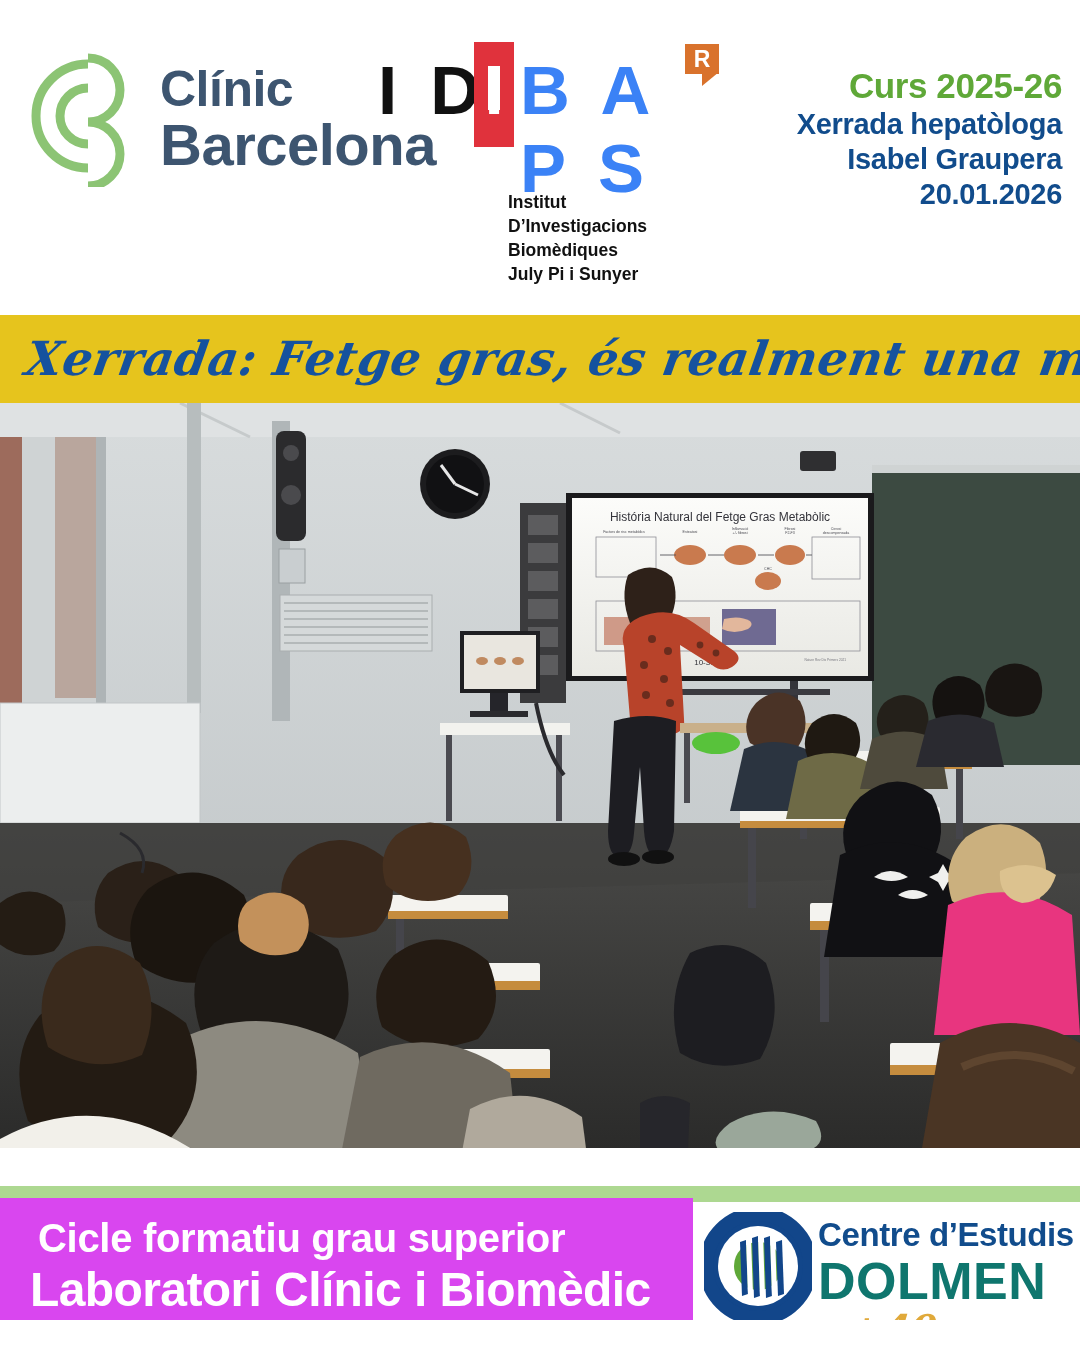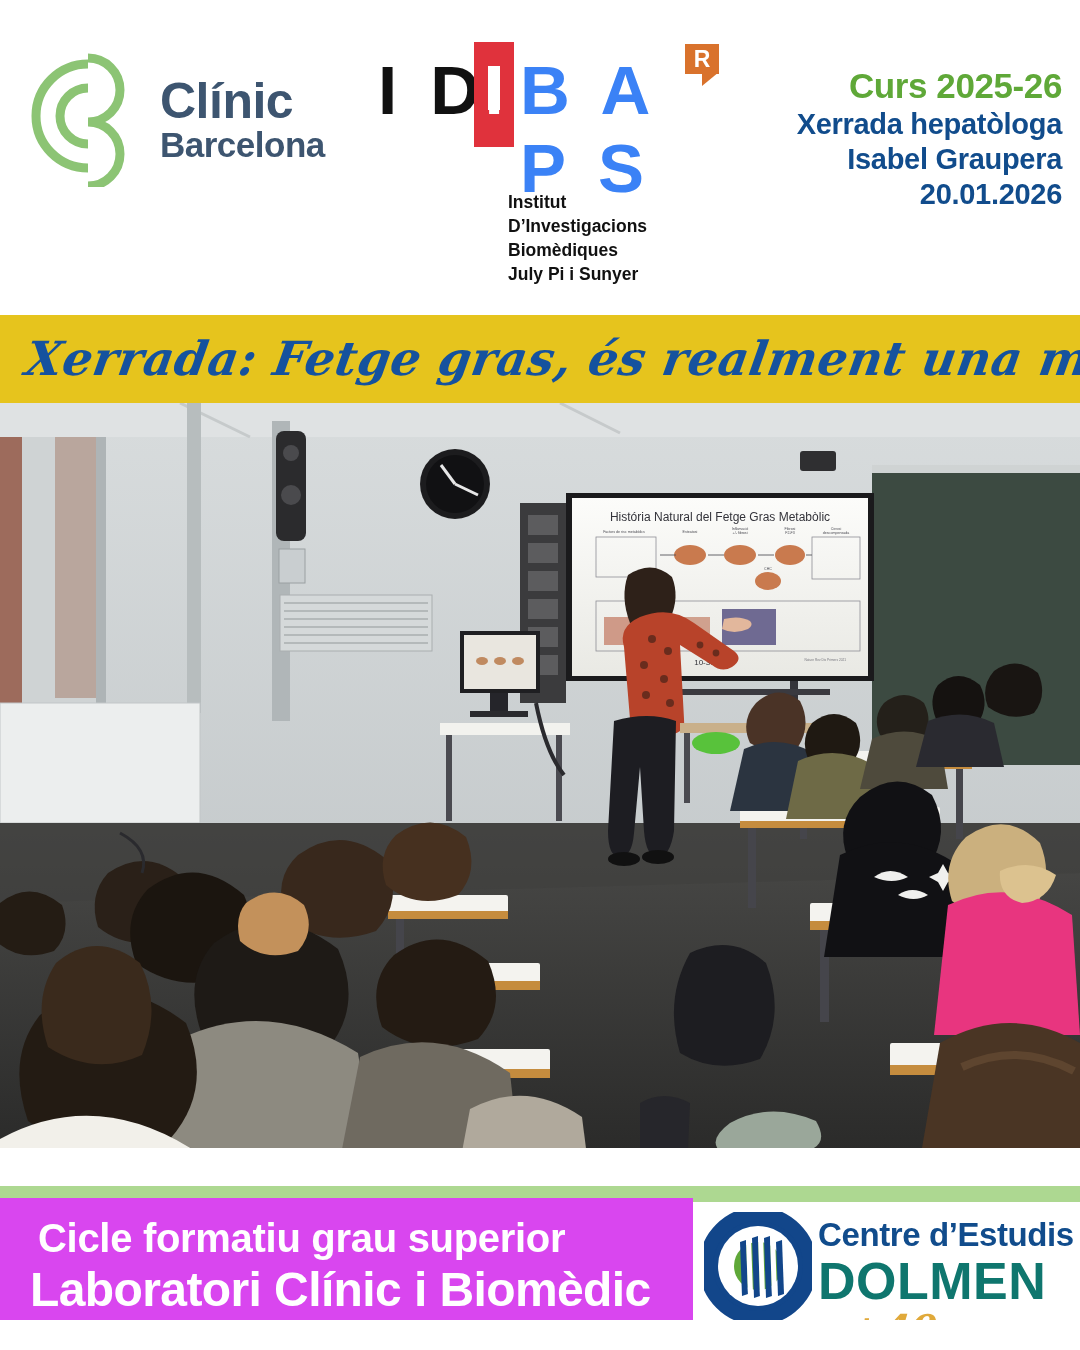--- a/index.html
+++ b/index.html
@@ -7,21 +7,21 @@
   .poster{position:relative;width:1080px;height:1320px;background:#ffffff;overflow:hidden;}
 
   
   .header{position:absolute;left:0;top:0;width:1080px;height:315px;background:#fff;}
 
   
   .clinic-logo{position:absolute;left:26px;top:52px;display:flex;align-items:center;}
   .clinic-mark{width:118px;height:135px;flex:0 0 auto;}
   .clinic-words{margin-left:16px;color:#3D5570;font-weight:700;letter-spacing:-0.5px;line-height:1.02;}
   .clinic-words .l1{font-size:50px;}
-  .clinic-words .l2{font-size:35px;}
+  .clinic-words .l2{font-size:58px;}
 
   
   .idibaps{position:absolute;left:378px;top:52px;width:350px;}
   .idibaps-row{position:relative;height:78px;}
   .idi-txt{position:absolute;left:0;top:0;font-size:69px;font-weight:800;color:#111;letter-spacing:7px;line-height:78px;}
   .idi-redbar{position:absolute;left:96px;top:-10px;width:40px;height:105px;background:#E0323C;}
   .idi-redbar:after{content:"";position:absolute;left:14px;top:24px;width:12px;height:44px;background:#fff;}
   .idi-i2{position:absolute;left:96px;top:0;width:40px;text-align:center;font-size:69px;font-weight:800;color:#fff;line-height:78px;z-index:3;}
   .idi-rest{position:absolute;left:142px;top:0;font-size:69px;font-weight:800;color:#3b82f6;letter-spacing:7px;line-height:78px;}
   .idi-rmark{position:absolute;left:307px;top:-8px;width:34px;height:42px;}

